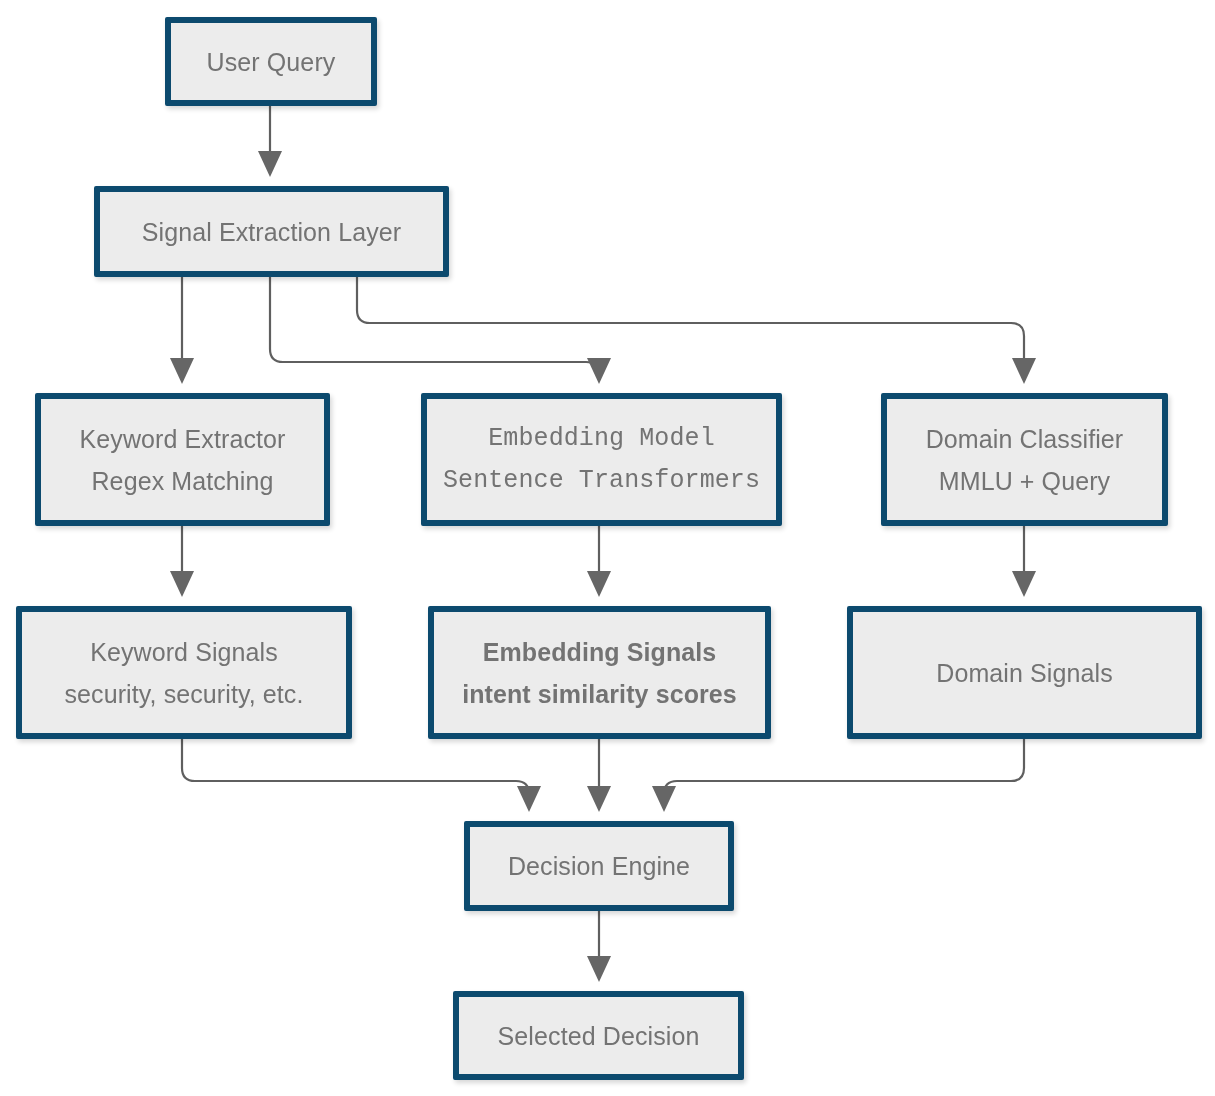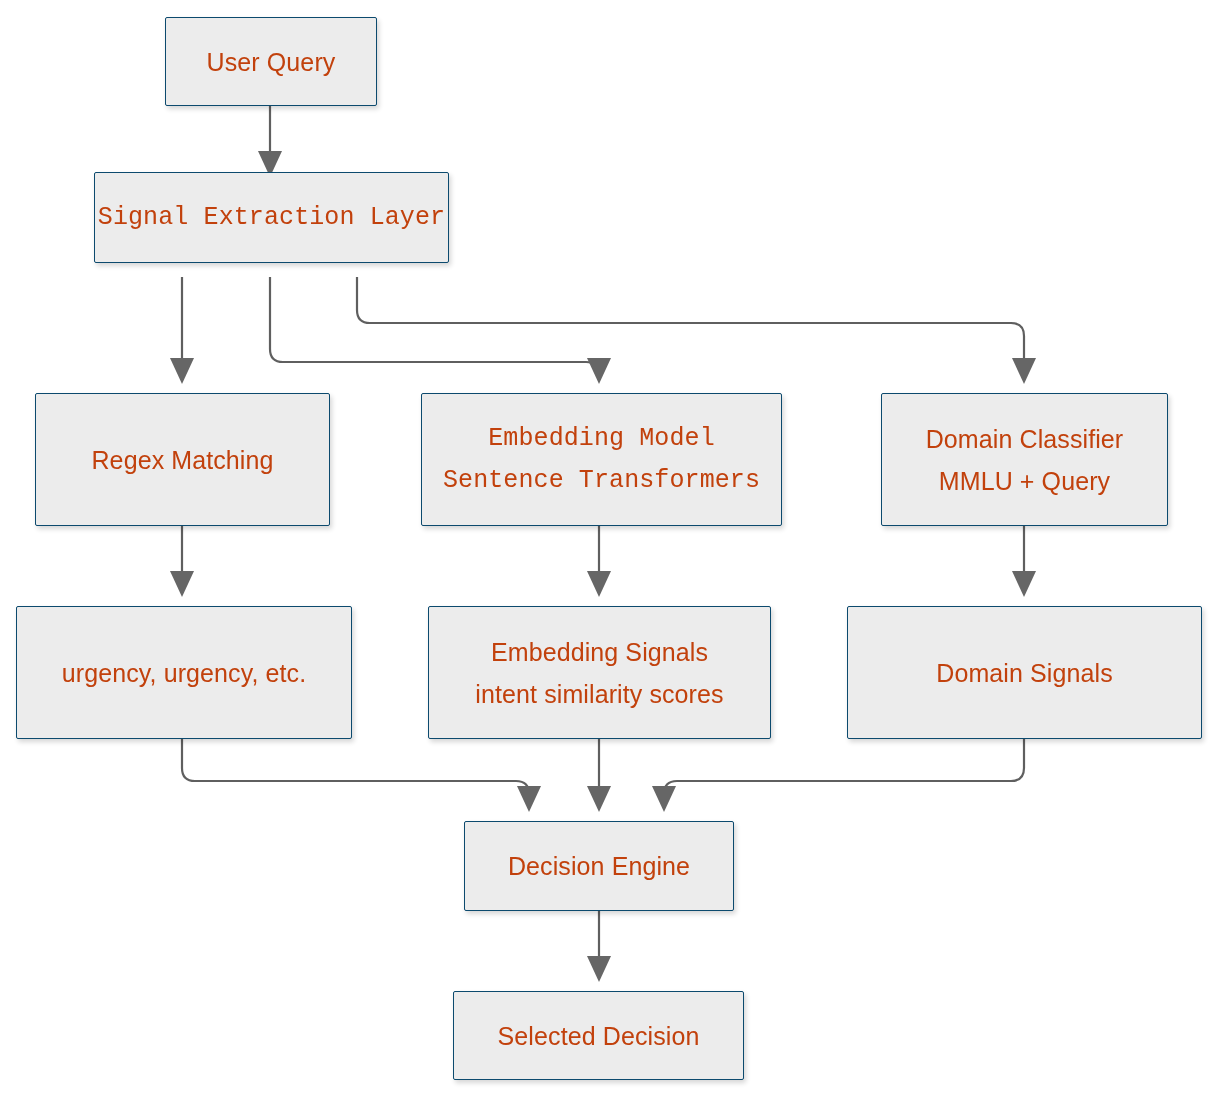--- a/index.html
+++ b/index.html
@@ -21,29 +21,29 @@
     position: absolute;
     top: 0;
     left: 0;
     width: 1215px;
     height: 1096px;
   }
   .node-box {
     position: absolute;
     box-sizing: border-box;
     background: #ececec;
-    border: 1px solid #0c4a6e;
+    border: 6px solid #0c4a6e;
     border-radius: 2px;
     box-shadow: 2px 3px 5px rgba(0,0,0,0.16);
     display: flex;
     flex-direction: column;
     align-items: center;
     justify-content: center;
     text-align: center;
-    color: #c2410c;
+    color: #737373;
     font-family: "Liberation Sans", sans-serif;
     font-size: 25px;
     line-height: 1.68;
     letter-spacing: 0.1px;
   }
   .node-line {
     display: block;
     white-space: nowrap;
   }
   .edge-path {
@@ -116,43 +116,45 @@
     <g>
       <path class="edge-path" d="M 599 911 L 599 958"></path>
       <polygon class="arrow-head" points="599,982 587,956 611,956"></polygon>
     </g>
   </svg>
 
   <div class="node-box" style="left:165px; top:17px; width:212px; height:89px;">
     <span class="node-line">User Query</span>
   </div>
 
-  <div class="node-box" style="left:94px; top:172px; width:355px; height:91px;font-family:Liberation Mono, monospace;">
+  <div class="node-box" style="left:94px; top:186px; width:355px; height:91px;">
     <span class="node-line">Signal Extraction Layer</span>
   </div>
 
   <div class="node-box" style="left:35px; top:393px; width:295px; height:133px;">
+    <span class="node-line">Keyword Extractor</span>
     <span class="node-line">Regex Matching</span>
   </div>
 
   <div class="node-box" style="left:421px; top:393px; width:361px; height:133px;font-family:Liberation Mono, monospace;">
     <span class="node-line">Embedding Model</span>
     <span class="node-line">Sentence Transformers</span>
   </div>
 
   <div class="node-box" style="left:881px; top:393px; width:287px; height:133px;">
     <span class="node-line">Domain Classifier</span>
     <span class="node-line">MMLU + Query</span>
   </div>
 
   <div class="node-box" style="left:16px; top:606px; width:336px; height:133px;">
-    <span class="node-line">urgency, urgency, etc.</span>
+    <span class="node-line">Keyword Signals</span>
+    <span class="node-line">security, security, etc.</span>
   </div>
 
-  <div class="node-box" style="left:428px; top:606px; width:343px; height:133px;">
+  <div class="node-box" style="left:428px; top:606px; width:343px; height:133px;font-weight:bold;">
     <span class="node-line">Embedding Signals</span>
     <span class="node-line">intent similarity scores</span>
   </div>
 
   <div class="node-box" style="left:847px; top:606px; width:355px; height:133px;text-align:right;">
     <span class="node-line">Domain Signals</span>
   </div>
 
   <div class="node-box" style="left:464px; top:821px; width:270px; height:90px;justify-content:center;">
     <span class="node-line">Decision Engine</span>

